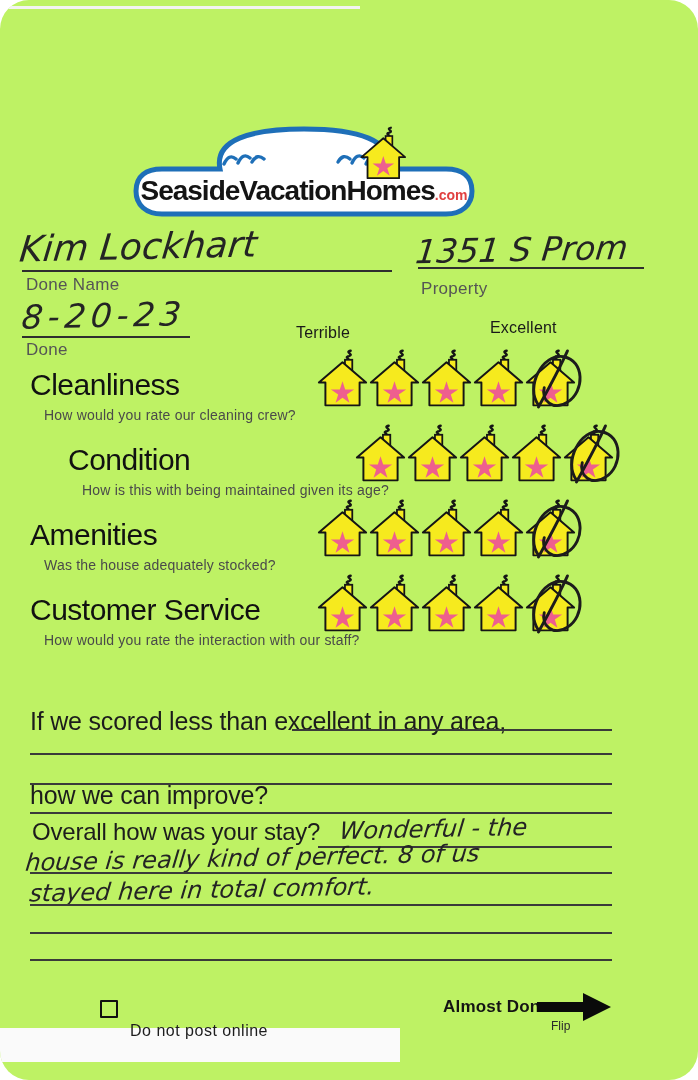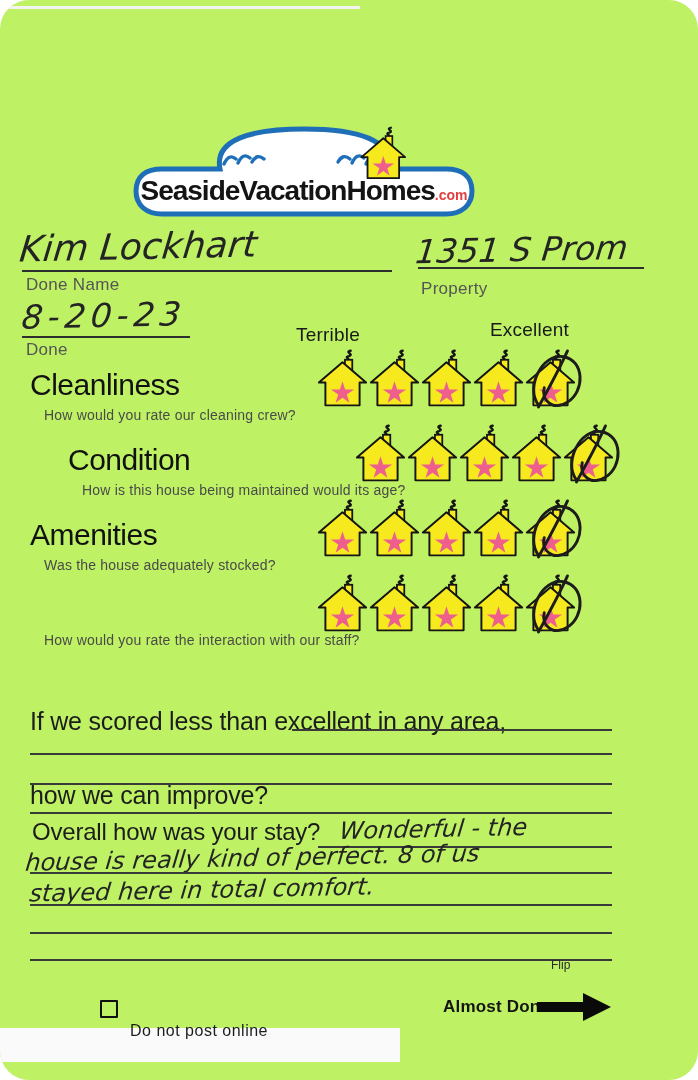--- a/index.html
+++ b/index.html
@@ -23,42 +23,42 @@
     font-weight:bold;font-size:28px;letter-spacing:-1px;color:#141414;line-height:34px;}
   .logo-tld{font-size:14px;letter-spacing:0;color:var(--tld-red);}
 
   
   .hw{position:absolute;font-family:"DejaVu Sans", sans-serif;font-style:italic;color:#242424;
     transform:skewX(-7deg) rotate(-1.2deg);white-space:nowrap;}
 
   .field-line{position:absolute;height:0;border-top:2.5px solid #2e2e2e;}
   .field-label{position:absolute;font-size:17px;color:var(--label-gray);letter-spacing:.3px;}
 
-  .scale-label{position:absolute;font-size:19px;color:#191919;letter-spacing:.2px;}
+  .scale-label{position:absolute;font-size:16px;color:#191919;letter-spacing:.2px;}
 
   
   .rating-row{position:absolute;left:0;width:640px;height:76px;}
   .rating-head{position:absolute;left:30px;top:18px;font-size:30px;color:#111;letter-spacing:-.5px;white-space:nowrap;}
   .rating-sub{position:absolute;left:44px;top:57px;font-size:14px;color:#4a4a4a;white-space:nowrap;letter-spacing:.2px;}
   .houses{position:absolute;left:318px;top:0;display:flex;gap:3px;}
   .house{position:relative;width:49px;height:57px;}
   .house-svg{display:block;width:49px;height:57px;overflow:visible;}
   .pen-svg{position:absolute;left:-3px;top:-7px;width:58px;height:68px;overflow:visible;}
 
   
   .q-text{position:absolute;font-size:25px;color:#1c1c1c;letter-spacing:-.2px;white-space:nowrap;}
   .rule{position:absolute;height:0;border-top:2px solid #3a3a3a;}
 
   
   .checkbox{position:absolute;left:100px;top:1000px;width:18px;height:18px;border:2.5px solid #101010;
     border-radius:1px;font-size:15px;line-height:14px;text-align:center;color:#101010;}
   .checkbox-label{position:absolute;left:130px;top:1022px;font-size:16px;color:#1d1d1d;letter-spacing:.5px;}
   .almost-done{position:absolute;left:443px;top:997px;font-size:17px;font-weight:bold;color:#141414;letter-spacing:.2px;}
   .arrow{position:absolute;left:537px;top:992px;width:76px;height:30px;}
-  .flip-label{position:absolute;left:551px;top:958px;font-size:12px;color:#2a2a2a;}
+  .flip-label{position:absolute;left:551px;top:1019px;font-size:12px;color:#2a2a2a;}
 </style>
 </head>
 <body>
 
 <svg width="0" height="0" style="position:absolute">
   <defs>
     <symbol id="house-sym" viewBox="0 0 60 70" overflow="visible">
       <path d="M40,1 c-8,1.5 5,4.5 -2,6.5 c-8,1.5 5,4.5 -2,6.5" fill="none" stroke="#151515" stroke-width="3" stroke-linecap="round"></path>
       <rect x="33" y="12" width="9" height="13" fill="var(--house-yellow)" stroke="#151515" stroke-width="2.2"></rect>
       <path d="M30,15 L59,40 L51,40 L51,68 L9,68 L9,40 L1,40 Z" fill="var(--house-yellow)" stroke="#151515" stroke-width="2.4" stroke-linejoin="round"></path>
@@ -163,21 +163,21 @@
         <span class="house">
           <svg class="house-svg" viewBox="0 0 60 70">
             <use href="#house-sym" xlink:href="#house-sym"></use>
           </svg>
           <svg class="pen-svg" viewBox="0 0 60 70">
             <use href="#pen-sym" xlink:href="#pen-sym"></use>
           </svg>
         </span>
       </div>
     <div class="rating-head">Condition</div>
-    <div class="rating-sub">How is this house being maintained would its age?</div>
+    <div class="rating-sub">How is this with being maintained given its age?</div>
   </div>
   <div class="rating-row" style="top:500px;">
     <div class="houses">
         <span class="house">
           <svg class="house-svg" viewBox="0 0 60 70">
             <use href="#house-sym" xlink:href="#house-sym"></use>
           </svg>
         </span>
         <span class="house">
           <svg class="house-svg" viewBox="0 0 60 70">
@@ -230,20 +230,21 @@
         </span>
         <span class="house">
           <svg class="house-svg" viewBox="0 0 60 70">
             <use href="#house-sym" xlink:href="#house-sym"></use>
           </svg>
           <svg class="pen-svg" viewBox="0 0 60 70">
             <use href="#pen-sym" xlink:href="#pen-sym"></use>
           </svg>
         </span>
       </div>
+    <div class="rating-head">Customer Service</div>
     <div class="rating-sub">How would you rate the interaction with our staff?</div>
   </div>
 
   <div class="q-text" style="left:30px;top:662px;margin-top:45px;">If we scored less than excellent in any area,</div>
   <div class="q-text" style="left:30px;top:736px;margin-top:45px;">how we can improve?</div>
   <div class="rule" style="left:292px;top:729px;width:320px;"></div>
   <div class="rule" style="left:30px;top:753px;width:582px;"></div>
   <div class="rule" style="left:30px;top:783px;width:582px;"></div>
 
   <div class="rule" style="left:30px;top:812px;width:582px;"></div>

